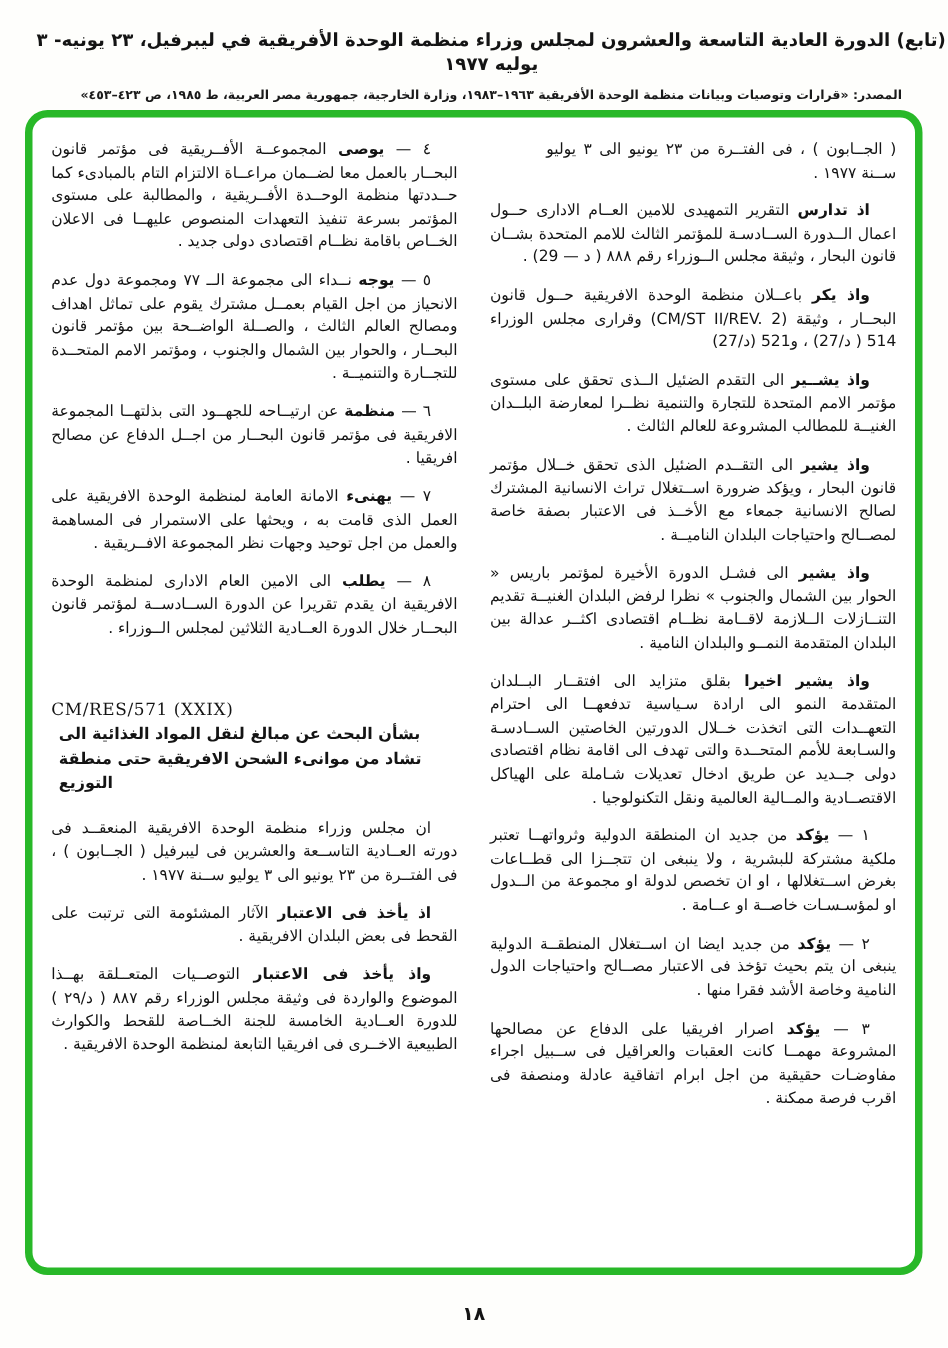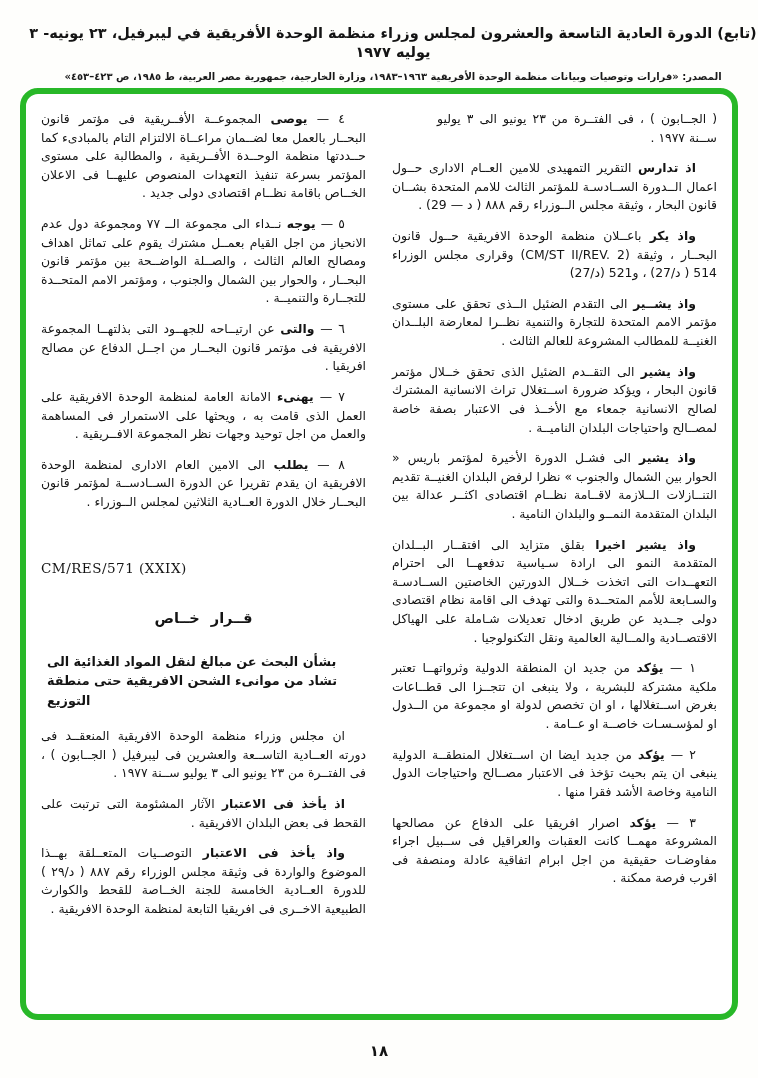--- a/index.html
+++ b/index.html
@@ -52,26 +52,25 @@
         <p class="para"><span class="pre"></span><span class="lead">واذ يشير</span><span> الى فشـل الدورة الأخيرة لمؤتمر باريس « الحوار بين الشمال والجنوب » نظرا لرفض البلدان الغنيــة تقديم التنــازلات الــلازمة لاقــامة نظــام اقتصادى اكثــر عدالة بين البلدان المتقدمة النمــو والبلدان النامية .</span></p>
         <p class="para"><span class="pre"></span><span class="lead">واذ يشير اخيرا</span><span> بقلق متزايد الى افتقــار البــلدان المتقدمة النمو الى ارادة سـياسية تدفعهــا الى احترام التعهــدات التى اتخذت خــلال الدورتين الخاصتين الســادسـة والسـابعة للأمم المتحــدة والتى تهدف الى اقامة نظام اقتصادى دولى جــديد عن طريق ادخال تعديلات شـاملة على الهياكل الاقتصــادية والمــالية العالمية ونقل التكنولوجيا .</span></p>
         <p class="para"><span class="pre">١ — </span><span class="lead">يؤكد</span><span> من جديد ان المنطقة الدولية وثرواتهــا تعتبر ملكية مشتركة للبشرية ، ولا ينبغى ان تتجــزا الى قطــاعات بغرض اســتغلالها ، او ان تخصص لدولة او مجموعة من الــدول او لمؤسـسـات خاصــة او عــامة .</span></p>
         <p class="para"><span class="pre">٢ — </span><span class="lead">يؤكد</span><span> من جديد ايضا ان اســتغلال المنطقــة الدولية ينبغى ان يتم بحيث تؤخذ فى الاعتبار مصــالح واحتياجات الدول النامية وخاصة الأشد فقرا منها .</span></p>
         <p class="para"><span class="pre">٣ — </span><span class="lead">يؤكد</span><span> اصرار افريقيا على الدفاع عن مصالحها المشروعة مهمــا كانت العقبات والعراقيل فى ســبيل اجراء مفاوضـات حقيقية من اجل ابرام اتفاقية عادلة ومنصفة فى اقرب فرصة ممكنة .</span></p>
       </div>
 
       <div class="col">
         <p class="para"><span class="pre">٤ — </span><span class="lead">يوصى</span><span> المجموعــة الأفــريقية فى مؤتمر قانون البحــار بالعمل معا لضــمان مراعــاة الالتزام التام بالمبادىء كما حــددتها منظمة الوحــدة الأفــريقية ، والمطالبة على مستوى المؤتمر بسرعة تنفيذ التعهدات المنصوص عليهــا فى الاعلان الخــاص باقامة نظــام اقتصادى دولى جديد .</span></p>
         <p class="para"><span class="pre">٥ — </span><span class="lead">يوجه</span><span> نــداء الى مجموعة الــ ٧٧ ومجموعة دول عدم الانحياز من اجل القيام بعمــل مشترك يقوم على تماثل اهداف ومصالح العالم الثالث ، والصــلة الواضــحة بين مؤتمر قانون البحــار ، والحوار بين الشمال والجنوب ، ومؤتمر الامم المتحــدة للتجــارة والتنميــة .</span></p>
-        <p class="para"><span class="pre">٦ — </span><span class="lead">والتى</span><span> عن ارتيــاحه للجهــود التى بذلتهــا المجموعة الافريقية فى مؤتمر قانون البحــار من اجــل الدفاع عن مصالح افريقيا .</span></p>
+        <p class="para"><span class="pre">٦ — </span><span class="lead">منظمة</span><span> عن ارتيــاحه للجهــود التى بذلتهــا المجموعة الافريقية فى مؤتمر قانون البحــار من اجــل الدفاع عن مصالح افريقيا .</span></p>
         <p class="para"><span class="pre">٧ — </span><span class="lead">يهنىء</span><span> الامانة العامة لمنظمة الوحدة الافريقية على العمل الذى قامت به ، ويحثها على الاستمرار فى المساهمة والعمل من اجل توحيد وجهات نظر المجموعة الافــريقية .</span></p>
         <p class="para"><span class="pre">٨ — </span><span class="lead">يطلب</span><span> الى الامين العام الادارى لمنظمة الوحدة الافريقية ان يقدم تقريرا عن الدورة الســادســة لمؤتمر قانون البحــار خلال الدورة العــادية الثلاثين لمجلس الــوزراء .</span></p>
 
         <div class="doc-ref">CM/RES/571 (XXIX)</div>
-        <div class="decision-heading">قــرار خــاص</div>
         <div class="subject">بشأن البحث عن مبالغ لنقل المواد الغذائية الى تشاد من موانىء الشحن الافريقية حتى منطقة التوزيع</div>
 
         <p class="para"><span class="pre"></span><span class="lead"></span><span>ان مجلس وزراء منظمة الوحدة الافريقية المنعقــد فى دورته العــادية التاســعة والعشرين فى ليبرفيل ( الجــابون ) ، فى الفتــرة من ٢٣ يونيو الى ٣ يوليو ســنة ١٩٧٧ .</span></p>
         <p class="para"><span class="pre"></span><span class="lead">اذ يأخذ فى الاعتبار</span><span> الآثار المشئومة التى ترتبت على القحط فى بعض البلدان الافريقية .</span></p>
         <p class="para"><span class="pre"></span><span class="lead">واذ يأخذ فى الاعتبار</span><span> التوصــيات المتعــلقة بهــذا الموضوع والواردة فى وثيقة مجلس الوزراء رقم ٨٨٧ ( د/٢٩ ) للدورة العــادية الخامسة للجنة الخــاصة للقحط والكوارث الطبيعية الاخــرى فى افريقيا التابعة لمنظمة الوحدة الافريقية .</span></p>
       </div>
 
     </div>
   </div>
 

